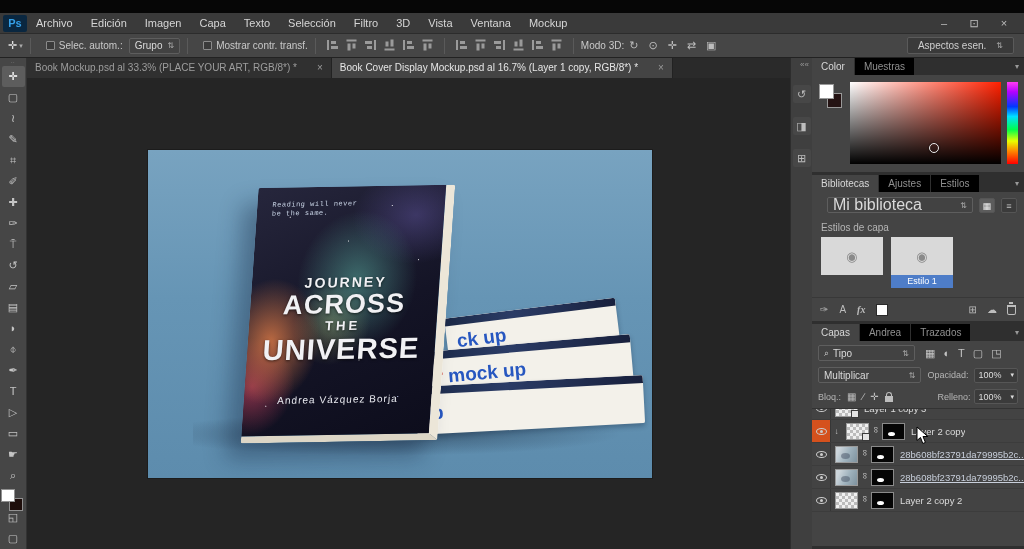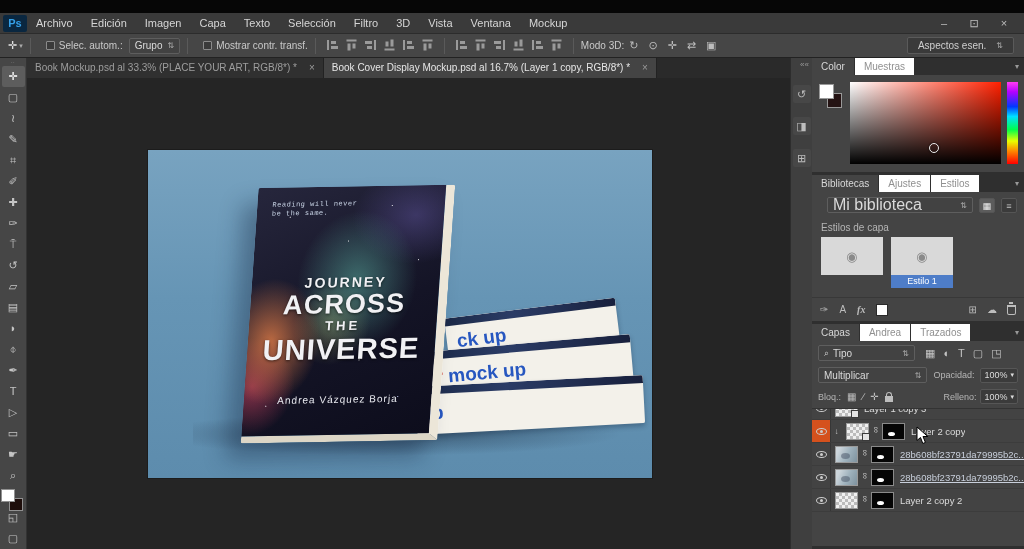--- a/index.html
+++ b/index.html
@@ -34,21 +34,21 @@
   #toolbar-grip { color:#777; font-size:7px; line-height:8px; height:9px; }
   .tool { width:23px; height:21px; text-align:center; line-height:21px; font-size:11px; color:#c5c5c5; border-radius:2px; }
   .tool.selected { background:#5d5d5d; color:#fff; }
   #swatch-stack { position:relative; width:24px; height:26px; margin-top:3px; }
   #fg-swatch { position:absolute; left:0; top:0; width:14px; height:13px; background:#fff; border:1px solid #909090; z-index:2; }
   #bg-swatch { position:absolute; left:8px; top:9px; width:14px; height:13px; background:#1d0d0a; border:1px solid #909090; }
 
   
   #center { position:absolute; left:27px; top:58px; width:763px; bottom:0; display:flex; flex-direction:column; }
   #tabbar { height:20px; background:#2a2a2a; display:flex; align-items:flex-end; }
-  .doc-tab { font-size:10px; line-height:20px; padding:0 8px; background:#303030; color:#9d9d9d; border-right:1px solid #222; white-space:nowrap; display:flex; gap:12px; }
+  .doc-tab { font-size:10px; line-height:20px; padding:0 8px; background:#303030; color:#9d9d9d; border-right:1px solid #222; white-space:nowrap; display:flex; gap:20px; }
   .doc-tab.active { background:#444; color:#e6e6e6; }
   .doc-tab .close { color:#9a9a9a; font-size:10px; }
   #canvas { flex:1; position:relative; background:#252525; overflow:hidden; }
 
   
   #mockup { position:absolute; left:121px; top:72px; width:504px; height:328px; background:linear-gradient(180deg,#78a3c0 0%, #6695b5 45%, #5d8cad 100%); overflow:hidden; box-shadow:0 0 0 1px #1c1c1c; }
   #mk-shadow { position:absolute; left:45px; top:262px; width:430px; height:44px; background:radial-gradient(ellipse at 45% 50%, rgba(25,40,60,.5), rgba(25,40,60,0) 70%); }
   .stackbook { position:relative; background:#f3f1ea; border-radius:2px; box-shadow:0 3px 5px rgba(10,25,50,.3); display:flex; align-items:center; overflow:hidden; }
   .stackbook::before { content:""; position:absolute; left:0; top:0; right:0; height:8px; background:linear-gradient(90deg,#1b2947,#2b3c66 40%,#18203c); }
   #stack { position:absolute; left:268px; top:158px; width:242px; }
@@ -80,21 +80,21 @@
   #cover-author { position:absolute; left:0; right:0; top:208px; text-align:center; font-size:10px; color:#e8e9ef; letter-spacing:1px; }
 
   
   #dockstrip { position:absolute; left:790px; top:58px; width:22px; bottom:0; background:#3f3f3f; border-left:1px solid #2d2d2d; display:flex; flex-direction:column; align-items:center; }
   #dock-collapse { font-size:8px; color:#999; align-self:flex-end; padding:2px 3px; }
   .dock-ico { width:18px; height:18px; margin-top:14px; text-align:center; line-height:18px; font-size:11px; color:#bdbdbd; background:#474747; border-radius:2px; }
 
   #panels { position:absolute; left:812px; top:58px; width:212px; bottom:0; background:#2f2f2f; display:flex; flex-direction:column; }
   .panel { background:#444; margin-bottom:3px; }
   .ptabs { display:flex; background:#2f2f2f; height:17px; font-size:10px; align-items:flex-start; }
-  .ptab { padding:0 9px; line-height:17px; color:#909090; background:#ffffff; margin-right:1px; white-space:nowrap; }
+  .ptab { padding:0 9px; line-height:17px; color:#909090; background:#000000; margin-right:1px; white-space:nowrap; }
   .ptab.active { background:#444; color:#d8d8d8; }
   .pmenu { margin-left:auto; color:#999; font-size:8px; padding:0 5px; line-height:17px; }
 
   
   #color-body { display:flex; gap:6px; padding:7px 6px 8px 6px; }
   #color-swatches { width:26px; position:relative; height:80px; }
   #color-fg { position:absolute; left:1px; top:2px; width:15px; height:15px; background:#fff; border:1px solid #999; z-index:2; }
   #color-bg { position:absolute; left:9px; top:11px; width:15px; height:15px; background:#241313; border:1px solid #999; }
   #color-grad { flex:1; height:82px; position:relative; background-image:linear-gradient(to top,#000,rgba(0,0,0,0)),linear-gradient(to right,#fff,#ff2000); }
   #color-pick { position:absolute; left:52%; top:74%; width:10px; height:10px; border:1.5px solid #ececec; border-radius:50%; box-shadow:0 0 2px #000; }
@@ -116,21 +116,21 @@
   .wsw { width:12px; height:12px; background:#fff; border:1px solid #2a2a2a; display:inline-block; }
   .trash { width:9px; height:10px; border:1px solid #bdbdbd; border-top:2px solid #bdbdbd; border-radius:0 0 2px 2px; display:inline-block; position:relative; }
   .trash::before { content:""; position:absolute; left:1px; top:-5px; width:4px; height:2px; background:#bdbdbd; }
 
   
   #layers-panel { flex:1; display:flex; flex-direction:column; overflow:hidden; }
   .lp-row { display:flex; align-items:center; padding:4px 6px 2px 6px; gap:6px; font-size:10px; color:#bdbdbd; }
   #filter-select { width:97px; justify-content:space-between; margin-left:0; }
   .flt-ico { font-size:11px; color:#c3c3c3; }
   #blend-select { width:133px; justify-content:space-between; margin-left:0; }
-  .valbox { background:#3b3b3b; border:1px solid #565656; border-radius:2px; height:15px; padding:0 3px; display:inline-flex; align-items:center; gap:3px; color:#ddd; font-size:9px; }
+  .valbox { background:#3b3b3b; border:1px solid #565656; border-radius:2px; height:15px; padding:0 3px; display:inline-flex; align-items:center; gap:9px; color:#ddd; font-size:9px; }
   .minilabel { font-size:9px; color:#b6b6b6; white-space:nowrap; }
   .lockico { font-size:10px; color:#bdbdbd; }
   .padlock { width:8px; height:6px; background:#bdbdbd; display:inline-block; position:relative; margin-top:4px; }
   .padlock::before { content:""; position:absolute; top:-4px; left:1px; width:4px; height:4px; border:1.5px solid #bdbdbd; border-bottom:none; border-radius:3px 3px 0 0; }
 
   #layer-list { flex:1; border-top:1px solid #333; margin-top:2px; overflow:hidden; display:flex; flex-direction:column; }
   #layer-list-inner { margin-top:-12px; }
   .lrow { height:23px; display:flex; align-items:center; border-bottom:1px solid #3c3c3c; background:#434343; position:relative; }
   .eyecell { width:19px; align-self:stretch; border-right:1px solid #363636; display:flex; align-items:center; justify-content:center; flex-shrink:0; }
   .eyecell.hl { background:#d5511d; }

